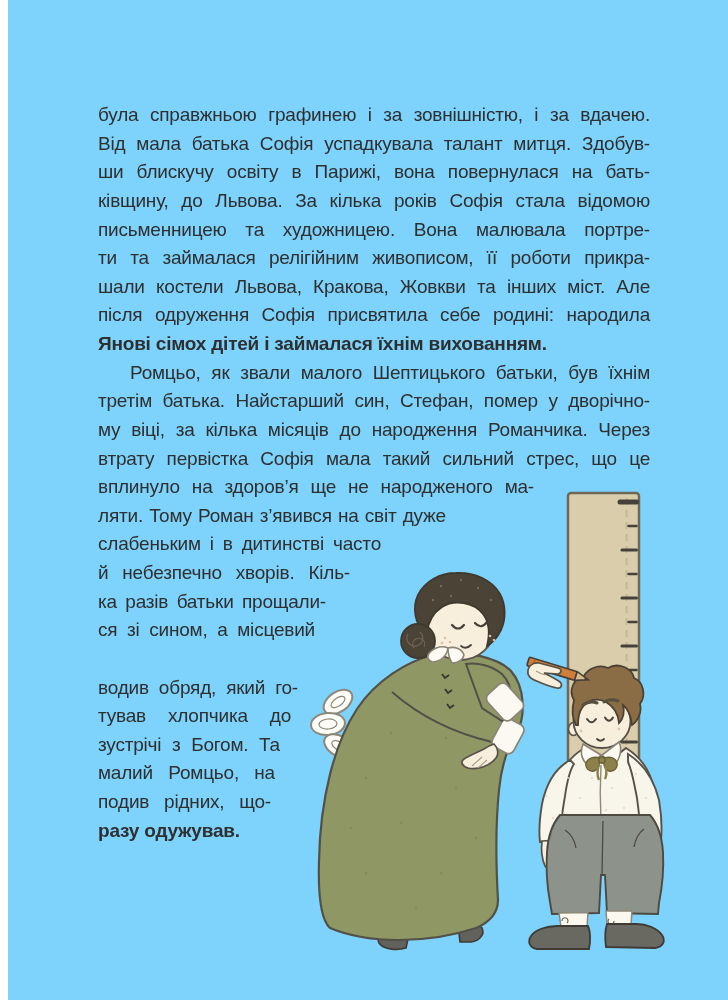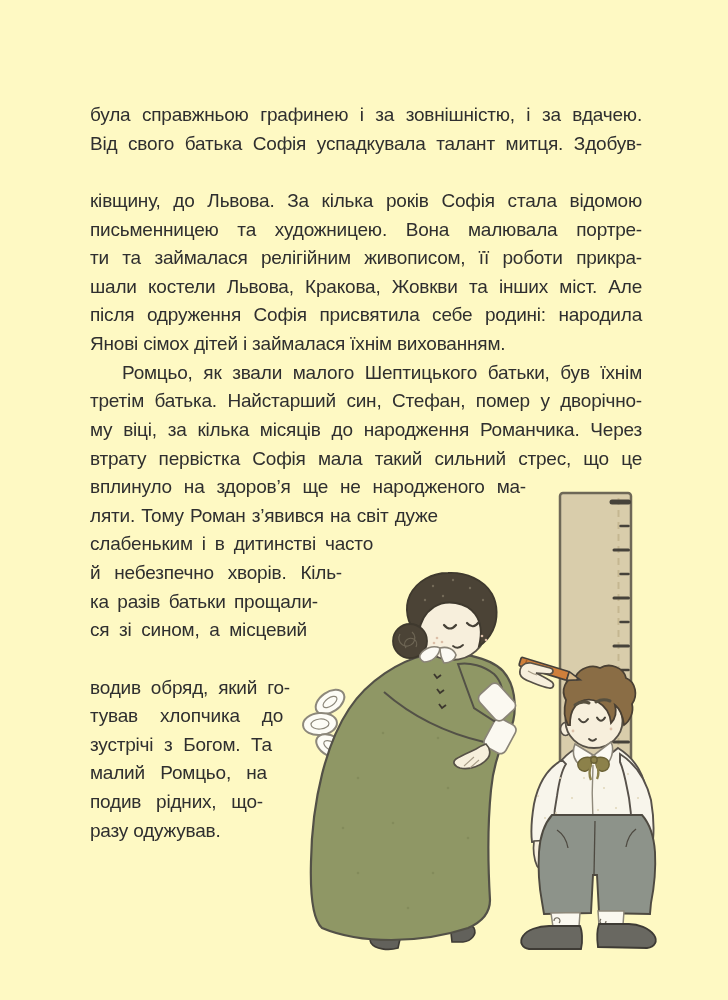--- a/index.html
+++ b/index.html
@@ -1,44 +1,45 @@
 <!DOCTYPE html>
 <html><head>
 <meta charset="utf-8">
 <style>
   html,body{margin:0;padding:0;}
   body{
     width:728px;height:1000px;position:relative;overflow:hidden;
     background:#ffffff;
     font-family:"Liberation Sans", sans-serif;
   }
-  .page{position:absolute;inset:0;background:#fef9c3;}
+  .page{position:absolute;inset:0;background:#7dd3fc;margin-left:8px;}
   .text-block{
     position:absolute;left:90px;top:101px;width:552px;height:780px;
   }
   .tl{
     position:absolute;left:0;
     font-size:19px;line-height:28px;height:28px;
     letter-spacing:-0.2px;
     color:#2f2f2f;
     text-align:justify;
     text-align-last:justify;
     white-space:normal;
   }
-  .tl.end{text-align-last:left;}
+  .tl.end{text-align-last:left;font-weight:bold;}
   .illustration{position:absolute;left:298px;top:478px;width:430px;height:525px;pointer-events:none;}
 </style>
 </head>
 <body>
 
 <div class="page">
 
   <div class="text-block">
     <div class="tl" style="top:0px;width:552px">була справжньою графинею і за зовнішністю, і за вдачею.</div>
-    <div class="tl" style="top:29px;width:552px">Від свого батька Софія успадкувала талант митця. Здобув-</div>
+    <div class="tl" style="top:29px;width:552px">Від мала батька Софія успадкувала талант митця. Здобув-</div>
+    <div class="tl" style="top:57px;width:552px">ши блискучу освіту в Парижі, вона повернулася на бать-</div>
     <div class="tl" style="top:86px;width:552px">ківщину, до Львова. За кілька років Софія стала відомою</div>
     <div class="tl" style="top:115px;width:552px">письменницею та художницею. Вона малювала портре-</div>
     <div class="tl" style="top:143px;width:552px">ти та займалася релігійним живописом, її роботи прикра-</div>
     <div class="tl" style="top:172px;width:552px">шали костели Львова, Кракова, Жовкви та інших міст. Але</div>
     <div class="tl" style="top:200px;width:552px">після одруження Софія присвятила себе родині: народила</div>
     <div class="tl end" style="top:229px;width:552px">Янові сімох дітей і займалася їхнім вихованням.</div>
     <div class="tl" style="top:258px;width:552px;text-indent:32px">Ромцьо, як звали малого Шептицького батьки, був їхнім</div>
     <div class="tl" style="top:286px;width:552px">третім батька. Найстарший син, Стефан, помер у дворічно-</div>
     <div class="tl" style="top:344px;width:552px">втрату первістка Софія мала такий сильний стрес, що це</div>
     <div class="tl" style="top:315px;width:552px">му віці, за кілька місяців до народження Романчика. Через</div>

